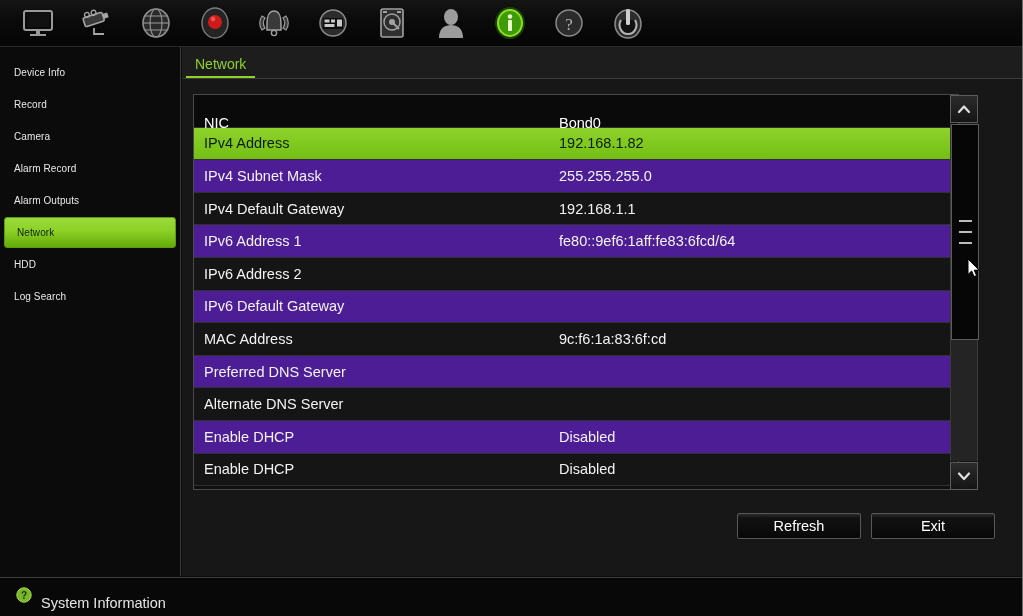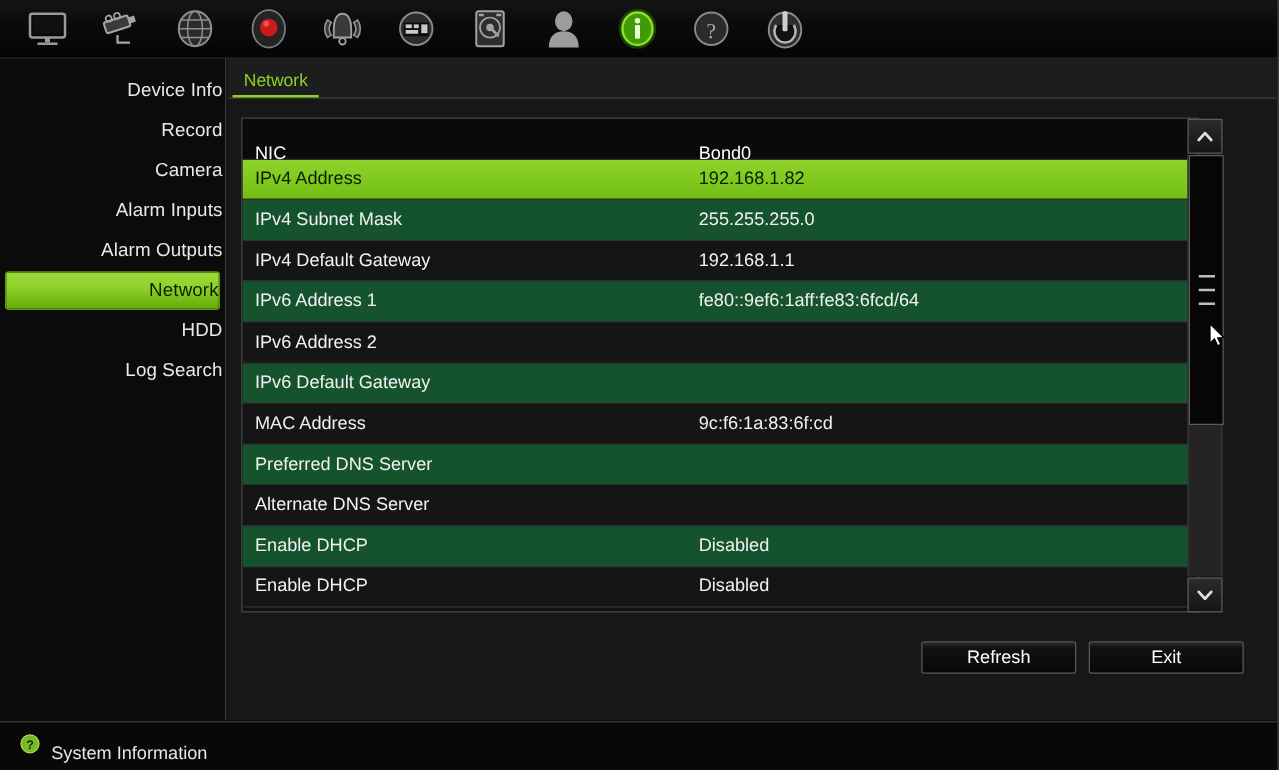--- a/index.html
+++ b/index.html
@@ -48,23 +48,22 @@
     border-right: 1px solid #3a3a3a;
     padding-top: 10px;
   }
   .side-item {
     height: 31px;
     margin: 0 2px 1px 2px;
     display: flex;
     align-items: center;
     padding-left: 12px;
     color: #e9e9e9;
-    font-size: 15px;
+    font-size: 10px;
     letter-spacing: .1px;
-    justify-content: flex-end;
   }
   .side-item.selected {
     background: linear-gradient(180deg,#9ad93c 0%, #8ed228 42%, #63ab08 100%);
     color: #0c2000;
     border: 1px solid #5d9a10;
     border-radius: 3px;
     margin-left: 4px;
     margin-right: 4px;
   }
 
@@ -104,21 +103,21 @@
     width: 766px; height: 396px;
     border: 1px solid #4a4a4a;
     background: #101010;
     overflow: hidden;
   }
   .trow {
     height: 32.6px;
     display: flex;
     align-items: center;
     border-bottom: 1px solid #303030;
-    background: #14532d;
+    background: #4c1d95;
   }
   .trow.alt { background: #151515; }
   .trow.header { background: #0a0a0a; }
   .trow.sel {
     background: linear-gradient(180deg,#8ed22b 0%, #7fc81e 55%, #74bd16 100%);
   }
   .trow.sel .tkey, .trow.sel .tval { color: #0b1d00; }
   .tkey {
     width: 360px;
     padding-left: 10px;
@@ -333,21 +332,21 @@
     <div class="side-item">
         <span>Device Info</span>
       </div>
     <div class="side-item">
         <span>Record</span>
       </div>
     <div class="side-item">
         <span>Camera</span>
       </div>
     <div class="side-item">
-        <span>Alarm Inputs</span>
+        <span>Alarm Record</span>
       </div>
     <div class="side-item">
         <span>Alarm Outputs</span>
       </div>
     <div class="side-item selected">
         <span>Network</span>
       </div>
     <div class="side-item">
         <span>HDD</span>
       </div>

